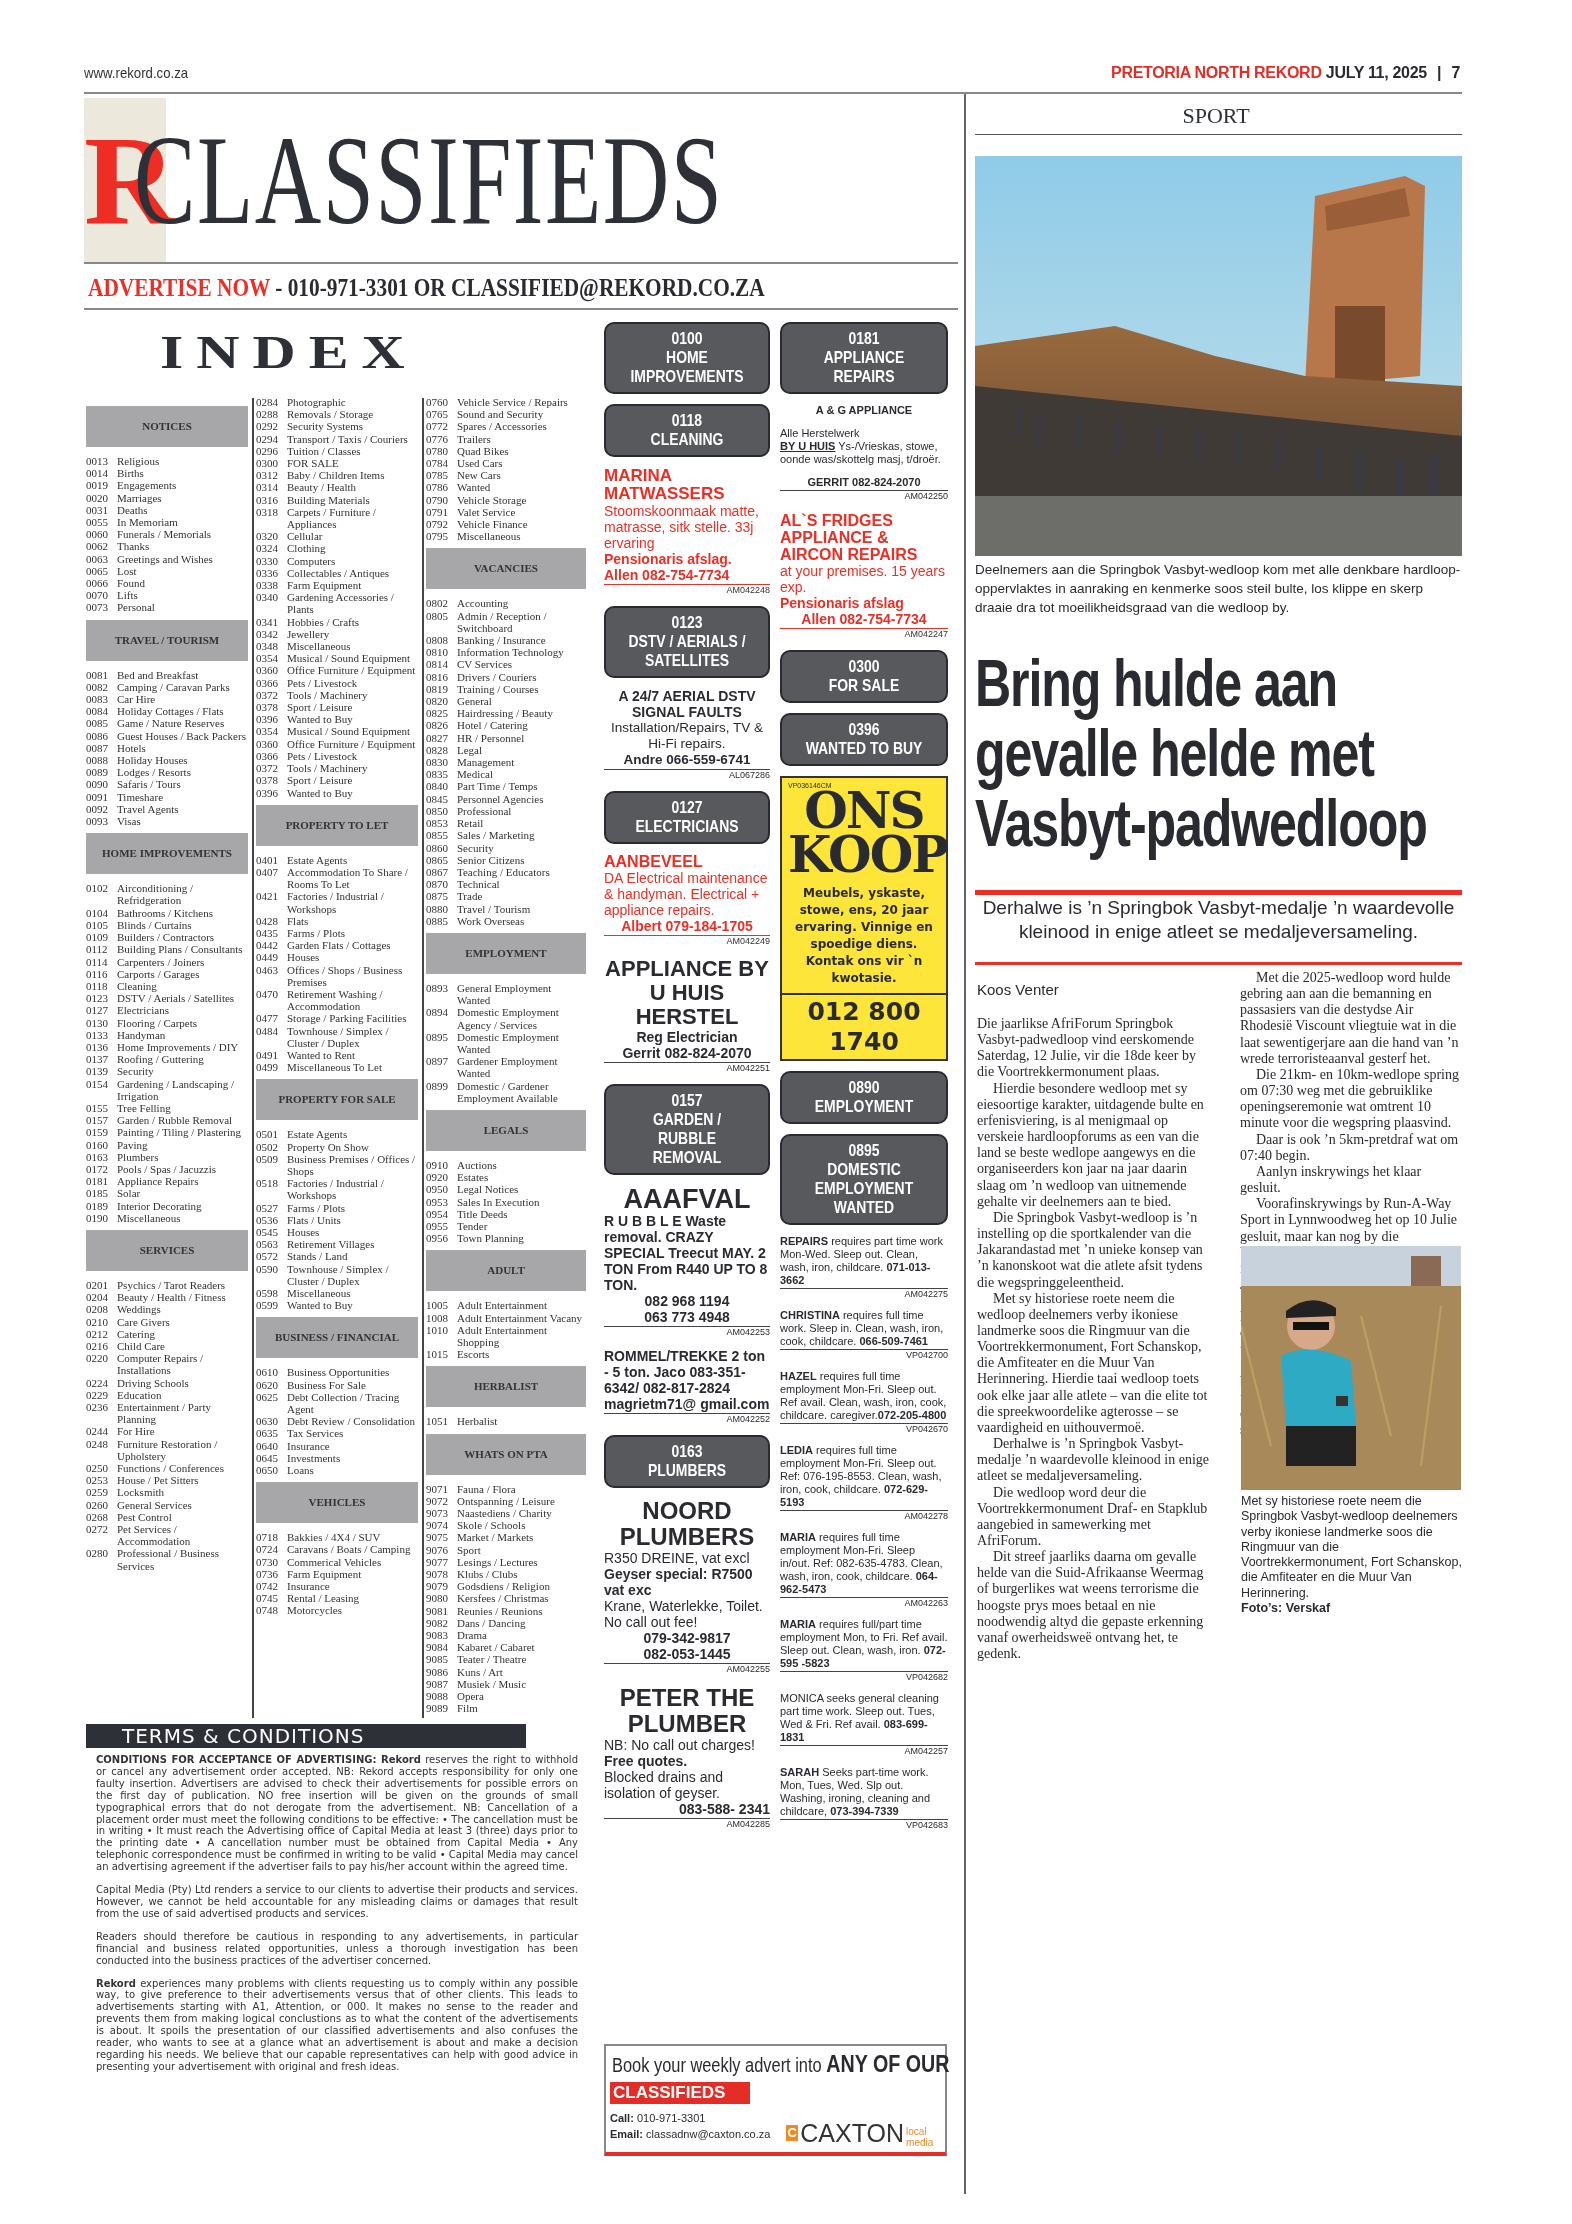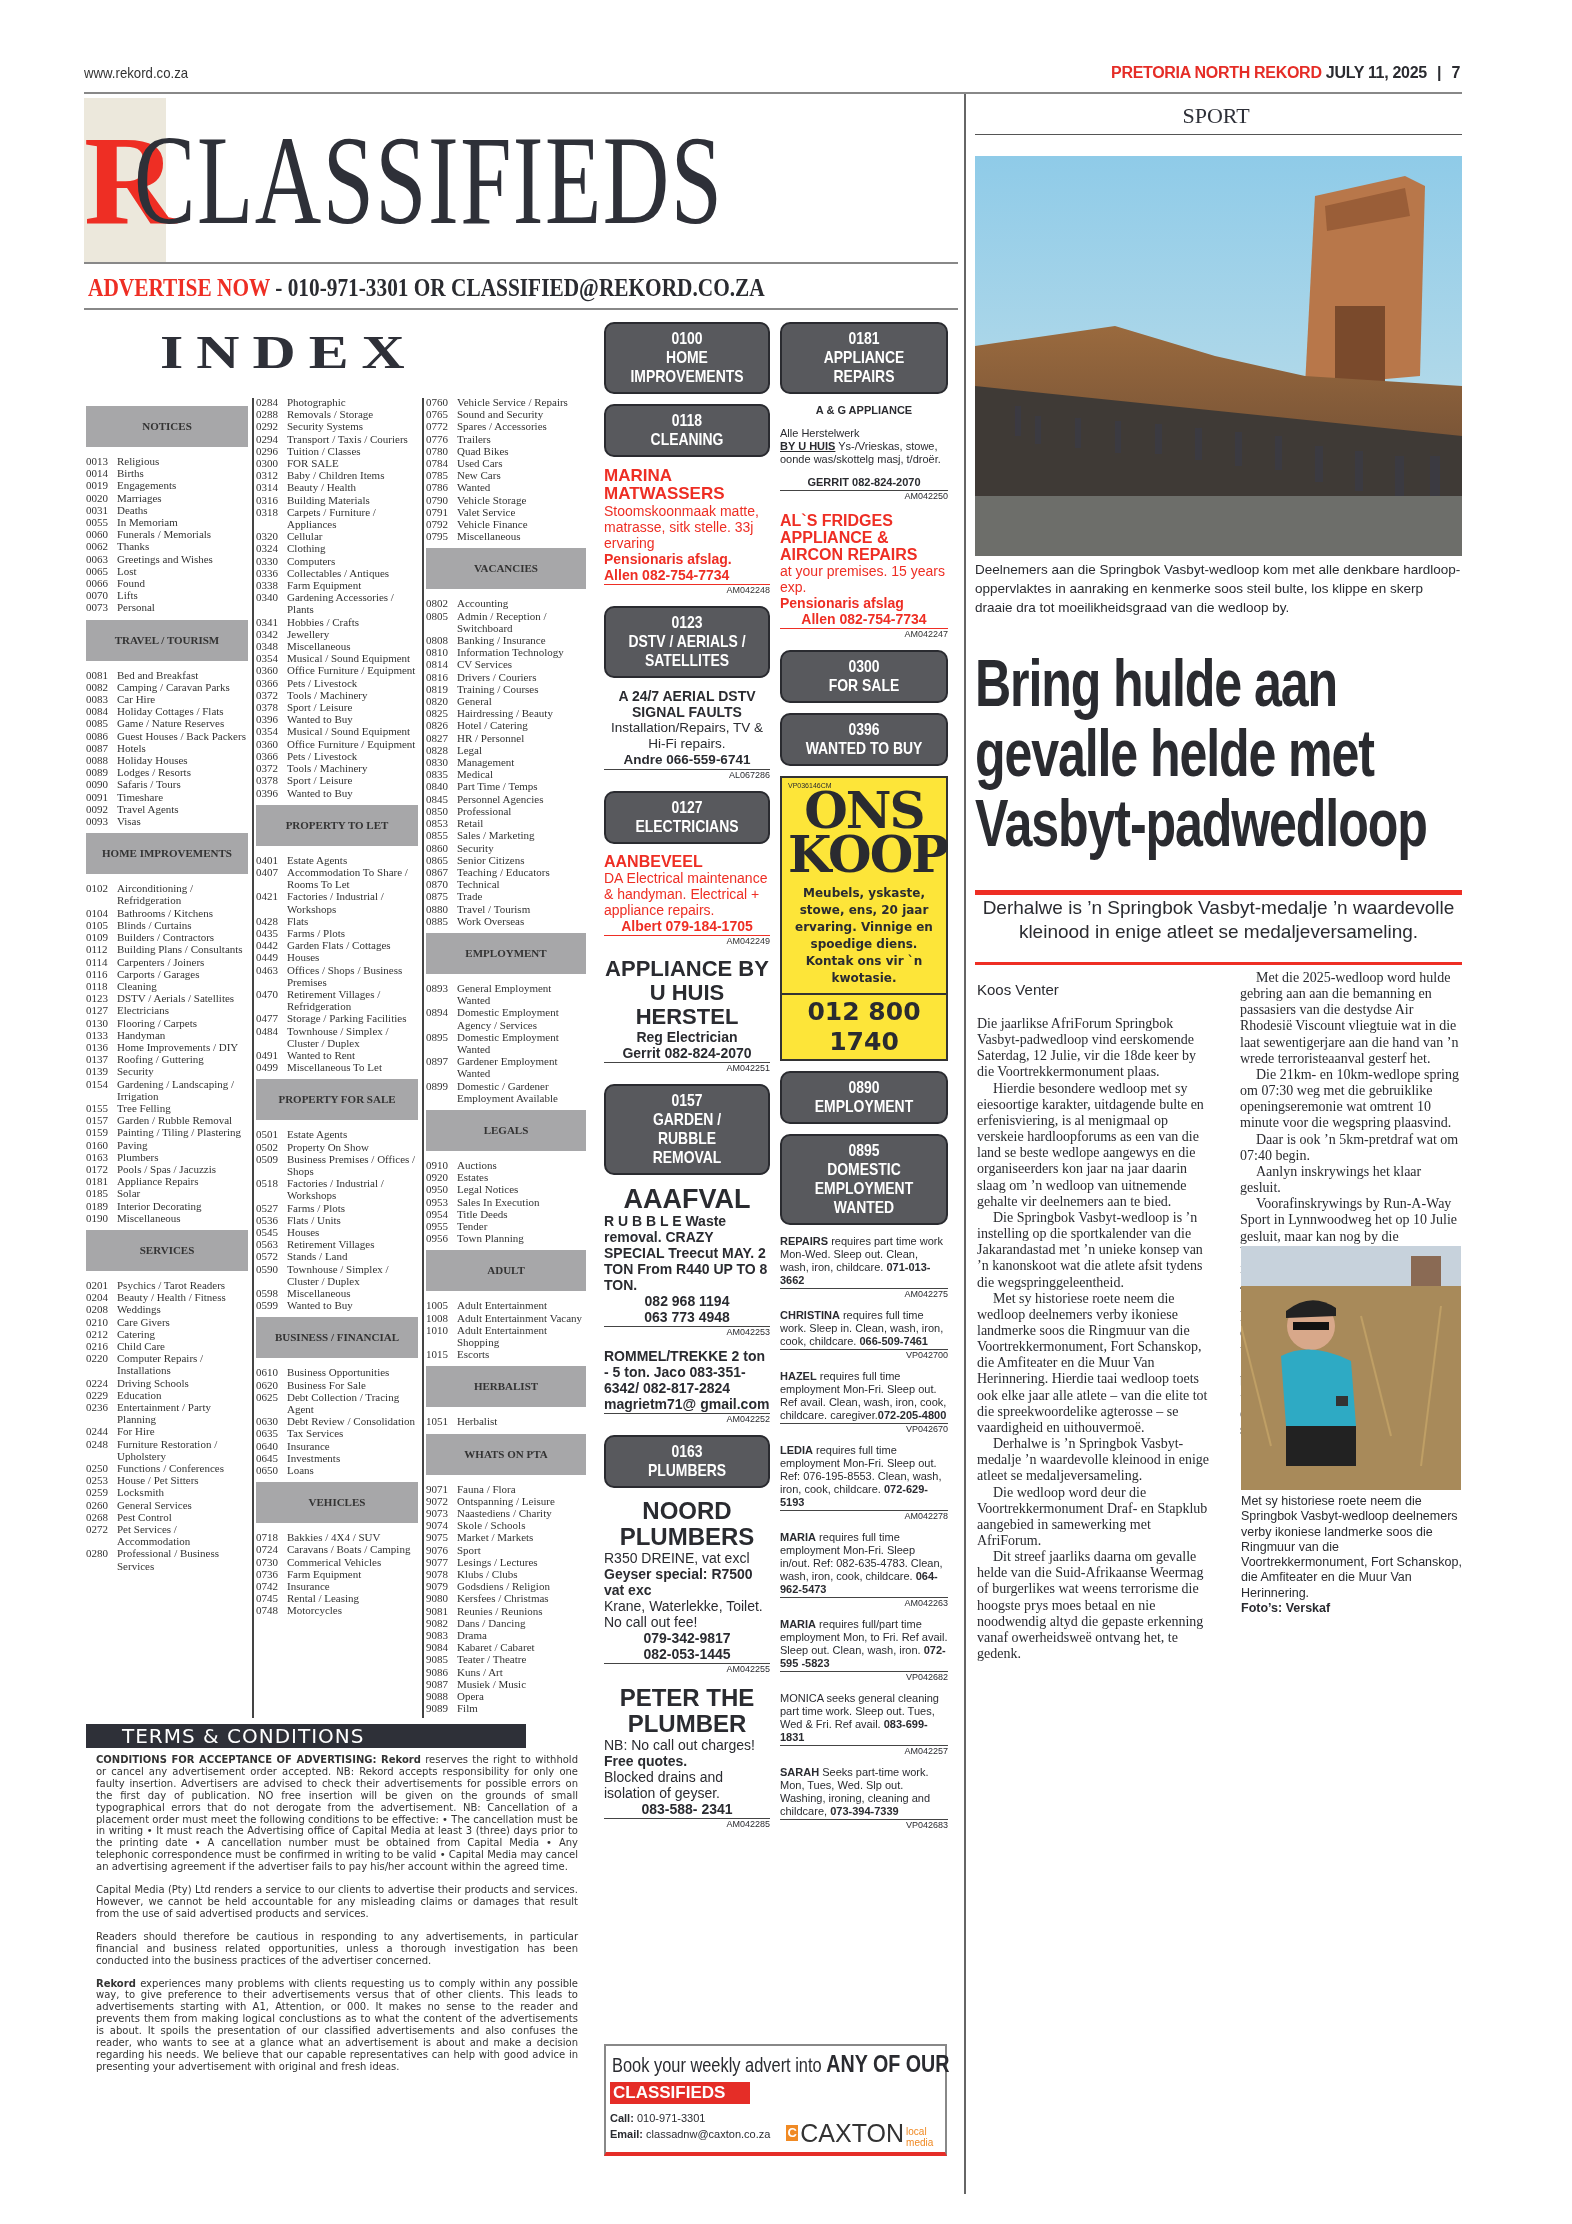--- a/index.html
+++ b/index.html
@@ -522,21 +522,21 @@
     <div class="it">
       <span class="c">0449</span>
       <span class="l">Houses</span>
     </div>
     <div class="it">
       <span class="c">0463</span>
       <span class="l">Offices / Shops / Business Premises</span>
     </div>
     <div class="it">
       <span class="c">0470</span>
-      <span class="l">Retirement Villages / Refridgeration</span>
+      <span class="l">Retirement Washing / Accommodation</span>
     </div>
     <div class="it">
       <span class="c">0477</span>
       <span class="l">Storage / Parking Facilities</span>
     </div>
     <div class="it">
       <span class="c">0484</span>
       <span class="l">Townhouse / Simplex / Cluster / Duplex</span>
     </div>
     <div class="it">
@@ -1040,21 +1040,21 @@
     <div style="text-align:left"><span>R350 DREINE, vat excl </span><b>Geyser special: R7500 vat exc</b></div>
     <div style="text-align:left">Krane, Waterlekke, Toilet. No call out fee!</div>
     <div style="font-weight:bold">079-342-9817</div>
     <div style="font-weight:bold">082-053-1445</div>
     <div class="adref">AM042255</div>
   </div>
   <div class="ad" style="font-size:14px;line-height:16px">
     <div style="font-weight:bold;font-size:24px;line-height:26px">PETER THE PLUMBER</div>
     <div style="text-align:left"><span>NB: No call out charges! </span><b>Free quotes.</b></div>
     <div style="text-align:left">Blocked drains and isolation of geyser.</div>
-    <div style="font-weight:bold;text-align:center">083-588- 2341</div>
+    <div style="font-weight:bold;text-align:right">083-588- 2341</div>
     <div class="adref">AM042285</div>
   </div>
 </div>
 
 <div class="cls-col" style="left:780px;top:322px;width:168px">
   <div class="hdrbox">
       <span>0181</span>
       <span>APPLIANCE REPAIRS</span>
     </div>
   <div class="ad" style="font-size:11px;line-height:13px">

